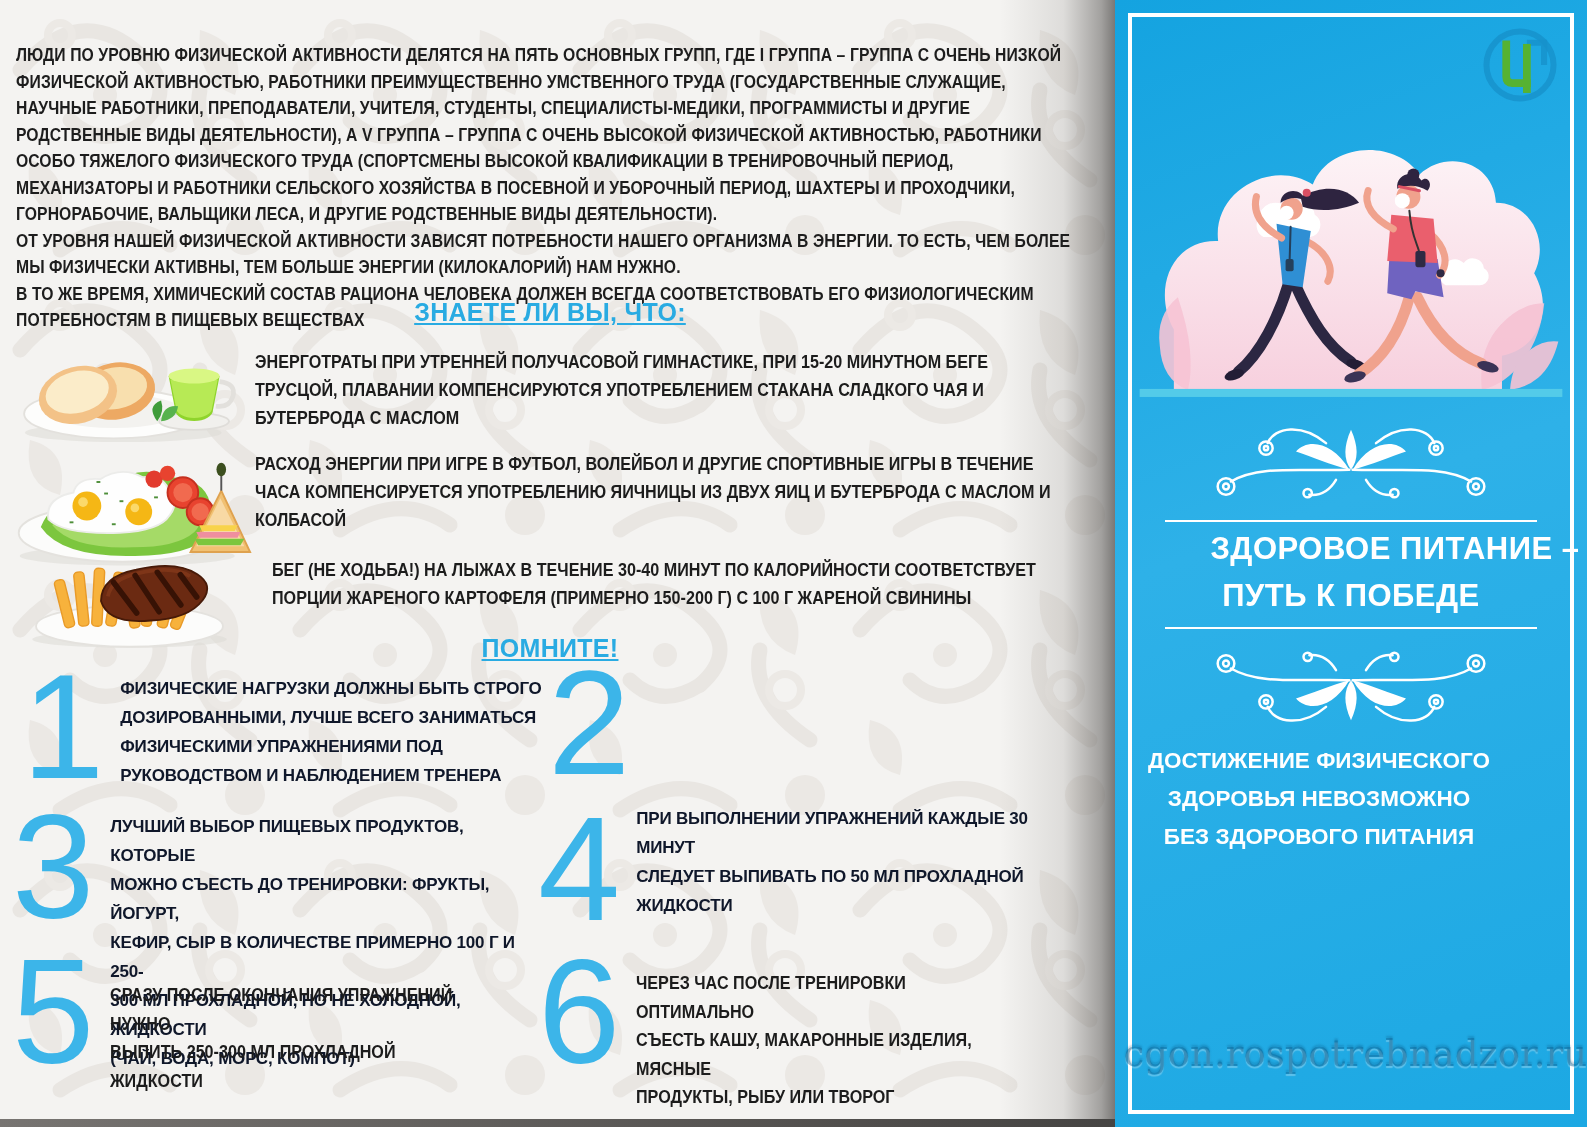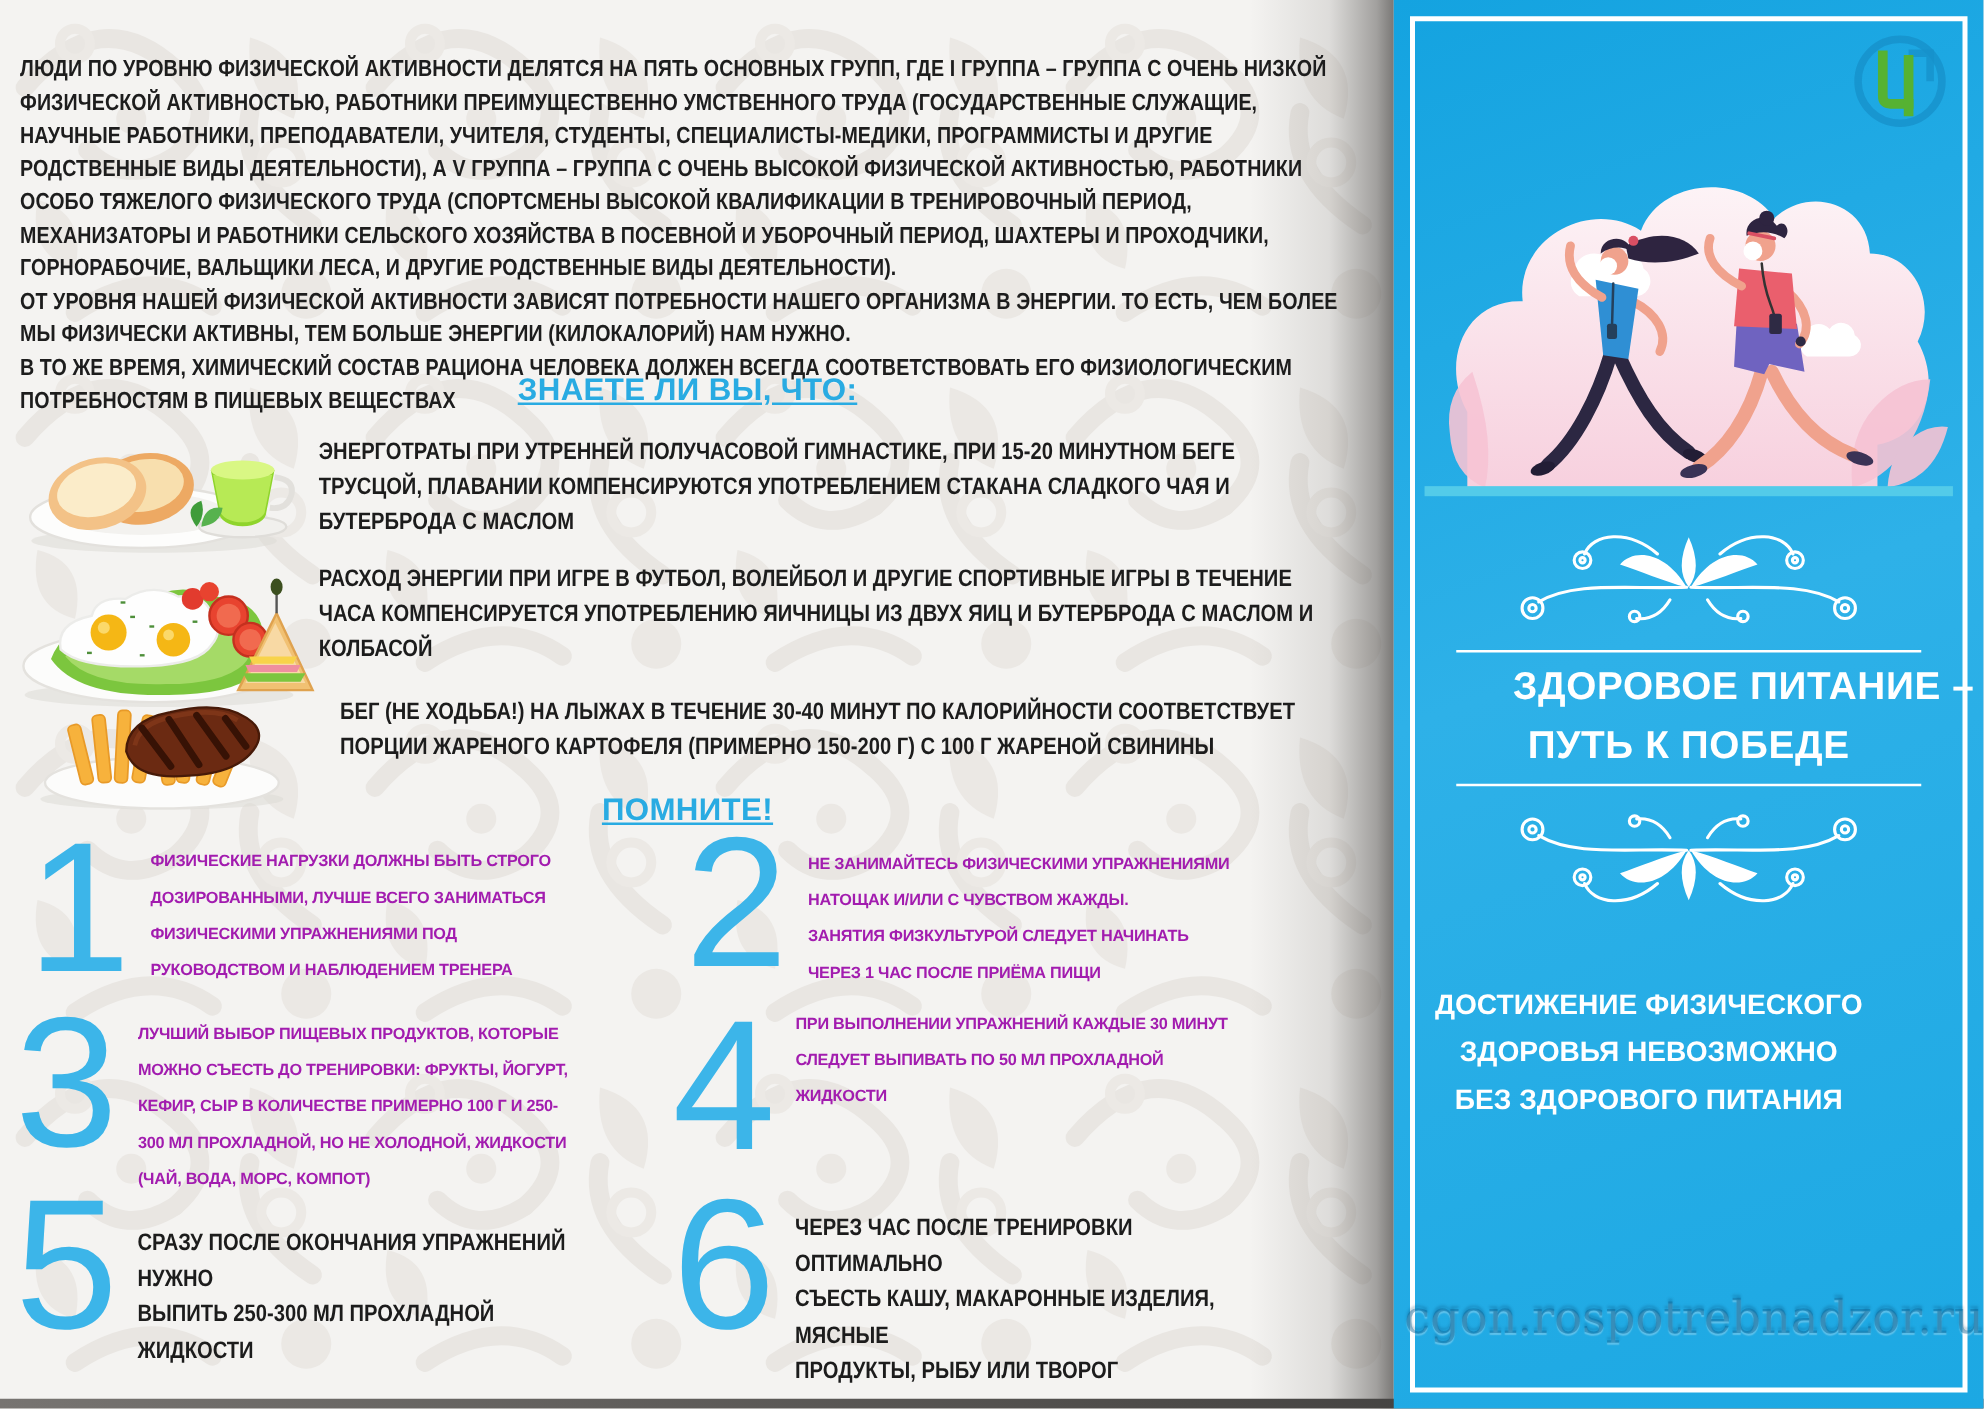--- a/index.html
+++ b/index.html
@@ -19,42 +19,42 @@
   .section-title{position:absolute;left:0;width:1100px;text-align:center;
     color:#29abe2;font-size:25px;font-weight:bold;letter-spacing:.3px;text-decoration:underline;}
   .know-title{top:298px;}
   .remember-title{top:634px;}
   .fact-icon{position:absolute;}
   .fact-text{position:absolute;width:960px;transform:scaleX(.85);transform-origin:0 0;
     font-size:19px;font-weight:bold;line-height:28px;color:#1c1c1c;white-space:pre-line;}
   .item{position:absolute;display:flex;align-items:flex-start;}
   .item-num{font-family:"Liberation Sans",sans-serif;font-weight:300;
     font-size:148px;line-height:.9;color:#3cb5e9;flex:0 0 auto;}
-  .item-text{font-size:13px;font-weight:bold;line-height:29px;color:#a21caf;
+  .item-text{font-size:17px;font-weight:bold;line-height:29px;color:#0f172a;
     letter-spacing:-.2px;white-space:pre-line;margin-left:16px;}
   .item-text.cond{transform:scaleX(.85);transform-origin:0 0;width:480px;
     font-size:19px;line-height:28.5px;color:#1c1c1c;letter-spacing:0;}
   
   .panel{position:absolute;left:1115px;top:0;width:472px;height:1127px;z-index:3;
     background:linear-gradient(160deg,#14a3e0 0%,#2eb1e8 45%,#1ca8e3 100%);}
   .panel-frame{position:absolute;inset:13px;border:4px solid #ffffff;pointer-events:none;}
   .logo{position:absolute;right:24px;top:22px;width:86px;height:86px;}
   .illustration{position:absolute;left:21px;top:90px;width:430px;height:312px;}
   .flourish{position:absolute;left:86px;width:300px;height:92px;}
   .flourish-top{top:418px;}
   .flourish-bottom{top:640px;transform:scaleY(-1);}
   .divider{position:absolute;left:50px;width:372px;height:2px;background:#fff;}
   .divider-1{top:520px;}
   .divider-2{top:627px;}
   .panel-title{position:absolute;left:0;width:472px;text-align:center;color:#fff;
     font-size:31px;font-weight:bold;letter-spacing:.5px;}
   .panel-title-1{top:531px;padding-left:44px;}
   .panel-title-2{top:578px;}
   .panel-message{position:absolute;left:0;top:742px;width:408px;text-align:center;
-    color:#fff;font-size:22.5px;font-weight:bold;line-height:38px;white-space:pre-line;margin-top:43px;}
+    color:#fff;font-size:22.5px;font-weight:bold;line-height:38px;white-space:pre-line;}
   .watermark{position:absolute;left:0;top:1032px;width:472px;text-align:right;
     font-family:"DejaVu Serif","Liberation Serif",serif;font-size:37px;
     color:rgba(13,94,140,.42);
     text-shadow:0 2px 1px rgba(255,255,255,.28),0 -2px 2px rgba(0,60,100,.22);}
 </style>
 </head>
 <body>
 
 <div class="poster">
 
@@ -195,24 +195,20 @@
 
     <div class="item" style="left:22px;top:660px;width:520px">
       <span class="item-num">1</span>
       <div class="item-text" style="margin-top:14px">ФИЗИЧЕСКИЕ НАГРУЗКИ ДОЛЖНЫ БЫТЬ СТРОГО
 ДОЗИРОВАННЫМИ, ЛУЧШЕ ВСЕГО ЗАНИМАТЬСЯ
 ФИЗИЧЕСКИМИ УПРАЖНЕНИЯМИ ПОД
 РУКОВОДСТВОМ И НАБЛЮДЕНИЕМ ТРЕНЕРА</div>
     </div>
     <div class="item" style="left:548px;top:656px;width:545px">
       <span class="item-num">2</span>
-      <div class="item-text" style="margin-top:20px">НЕ ЗАНИМАЙТЕСЬ ФИЗИЧЕСКИМИ УПРАЖНЕНИЯМИ
-НАТОЩАК И/ИЛИ С ЧУВСТВОМ ЖАЖДЫ.
-ЗАНЯТИЯ ФИЗКУЛЬТУРОЙ СЛЕДУЕТ НАЧИНАТЬ
-ЧЕРЕЗ 1 ЧАС ПОСЛЕ ПРИЁМА ПИЩИ</div>
     </div>
     <div class="item" style="left:12px;top:800px;width:540px">
       <span class="item-num">3</span>
       <div class="item-text" style="margin-top:12px">ЛУЧШИЙ ВЫБОР ПИЩЕВЫХ ПРОДУКТОВ, КОТОРЫЕ
 МОЖНО СЪЕСТЬ ДО ТРЕНИРОВКИ: ФРУКТЫ, ЙОГУРТ,
 КЕФИР, СЫР В КОЛИЧЕСТВЕ ПРИМЕРНО 100 Г И 250-
 300 МЛ ПРОХЛАДНОЙ, НО НЕ ХОЛОДНОЙ, ЖИДКОСТИ
 (ЧАЙ, ВОДА, МОРС, КОМПОТ)</div>
     </div>
     <div class="item" style="left:538px;top:802px;width:545px">

